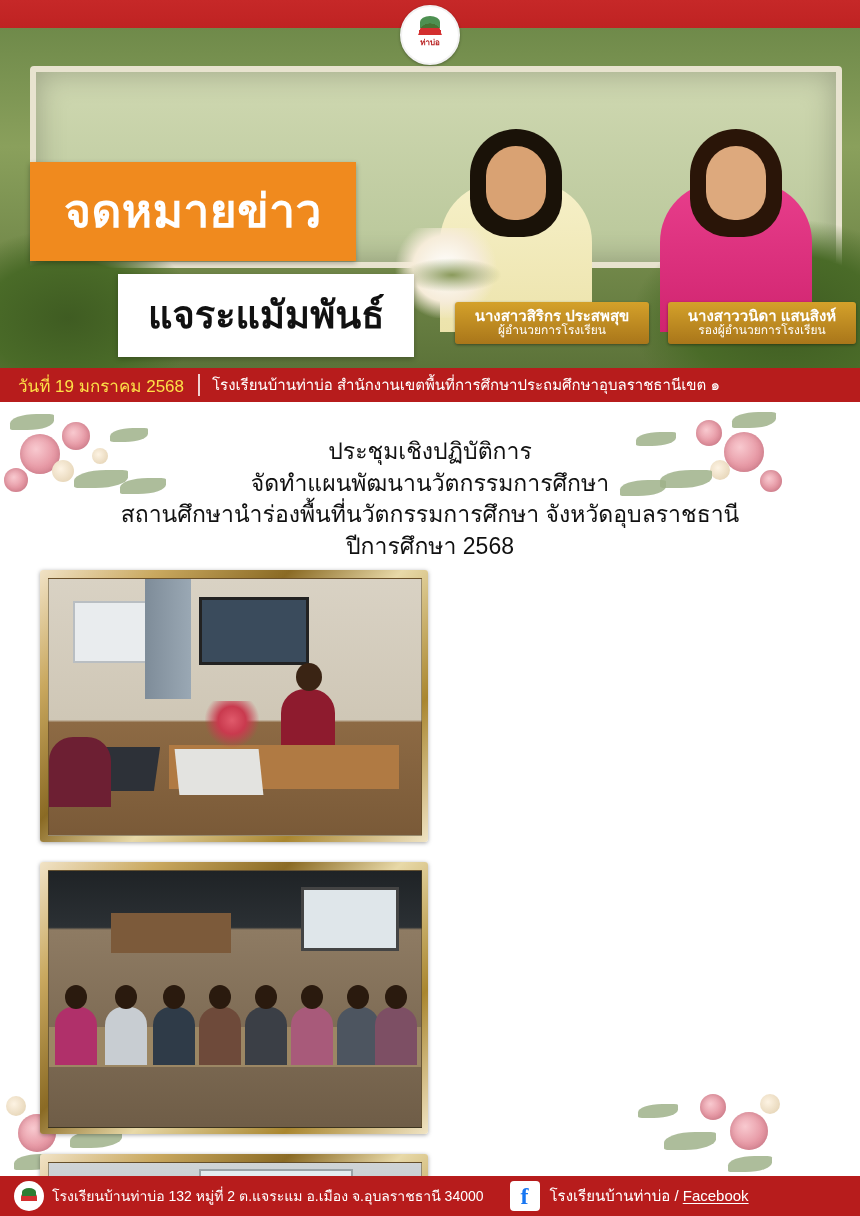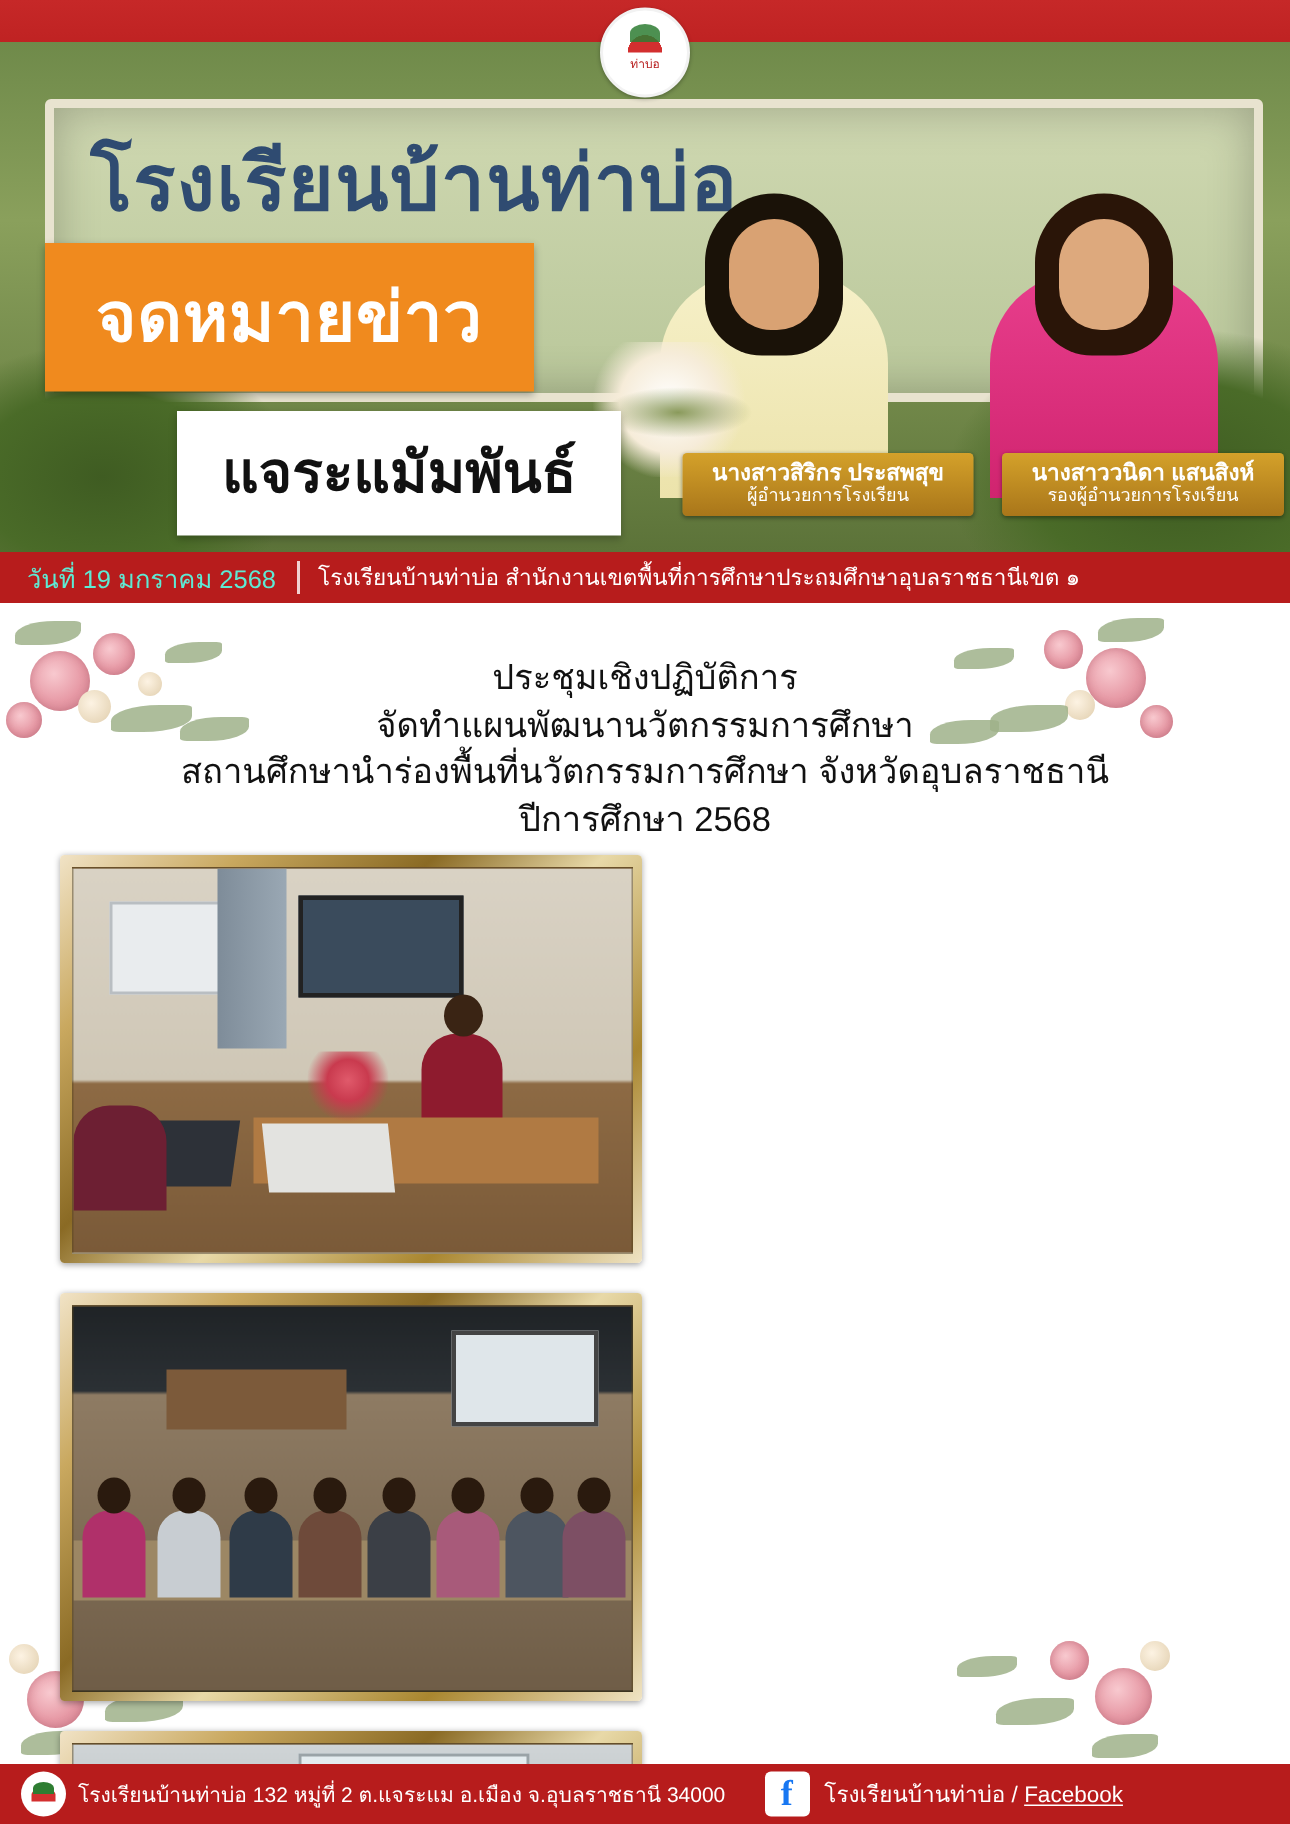--- a/index.html
+++ b/index.html
@@ -58,21 +58,21 @@
     position: absolute;
     left: 3px; top: -5px;
     width: 20px; height: 12px;
     background: #2e7d32;
     border-radius: 50% 50% 0 0;
     opacity: .85;
   }
   .logo-text {
     font-size: 8px;
     color: #b71c1c;
-    font-weight: normal;
+    font-weight: bold;
     margin-top: 1px;
   }
 
   
   .hero {
     position: absolute;
     top: 28px; left: 0;
     width: 860px;
     height: 340px;
     overflow: hidden;
@@ -228,21 +228,21 @@
   .date-bar {
     position: absolute;
     top: 368px; left: 0;
     width: 860px;
     height: 34px;
     background: #b71c1c;
     display: flex;
     align-items: center;
   }
   .date-left {
-    color: #5eead4;
+    color: #fde047;
     font-size: 17px;
     padding: 0 14px 0 18px;
     white-space: nowrap;
   }
   .date-sep {
     width: 2px;
     height: 22px;
     background: #ffffff;
     opacity: .8;
   }
@@ -428,21 +428,20 @@
 <div class="page">
 
   <div class="top-band"></div>
   <div class="logo-circle">
     <div class="logo-mark"></div>
     <div class="logo-text">ท่าบ่อ</div>
   </div>
 
   <div class="hero">
     <div class="hero-sign"></div>
-    <div class="hero-sign-text">โรงเรียนบ้านท่าบ่อ</div>
     <div class="hero-sign-text2">การ...บลธ...</div>
     <div class="hero-foliage-l"></div>
     <div class="hero-foliage-r"></div>
 
     <div class="portrait p1">
       <div class="pr-body"></div>
       <div class="pr-neck"></div>
       <div class="pr-hair"></div>
       <div class="pr-face"></div>
     </div>

